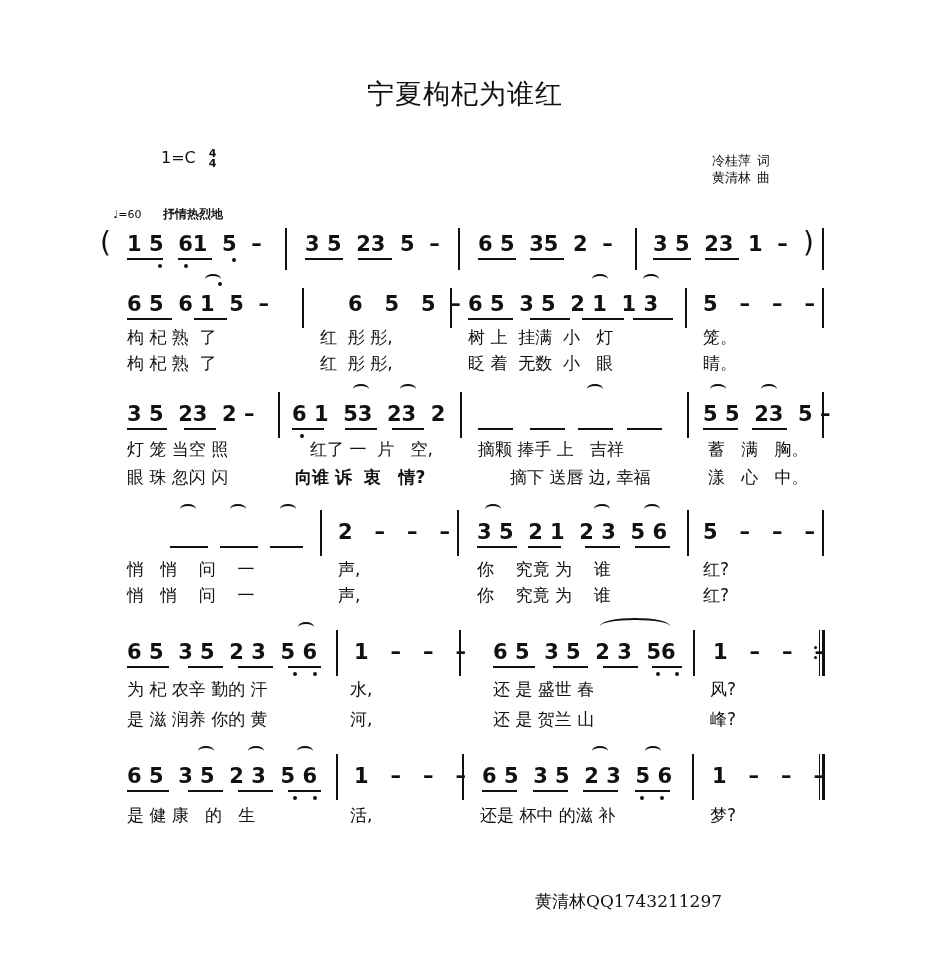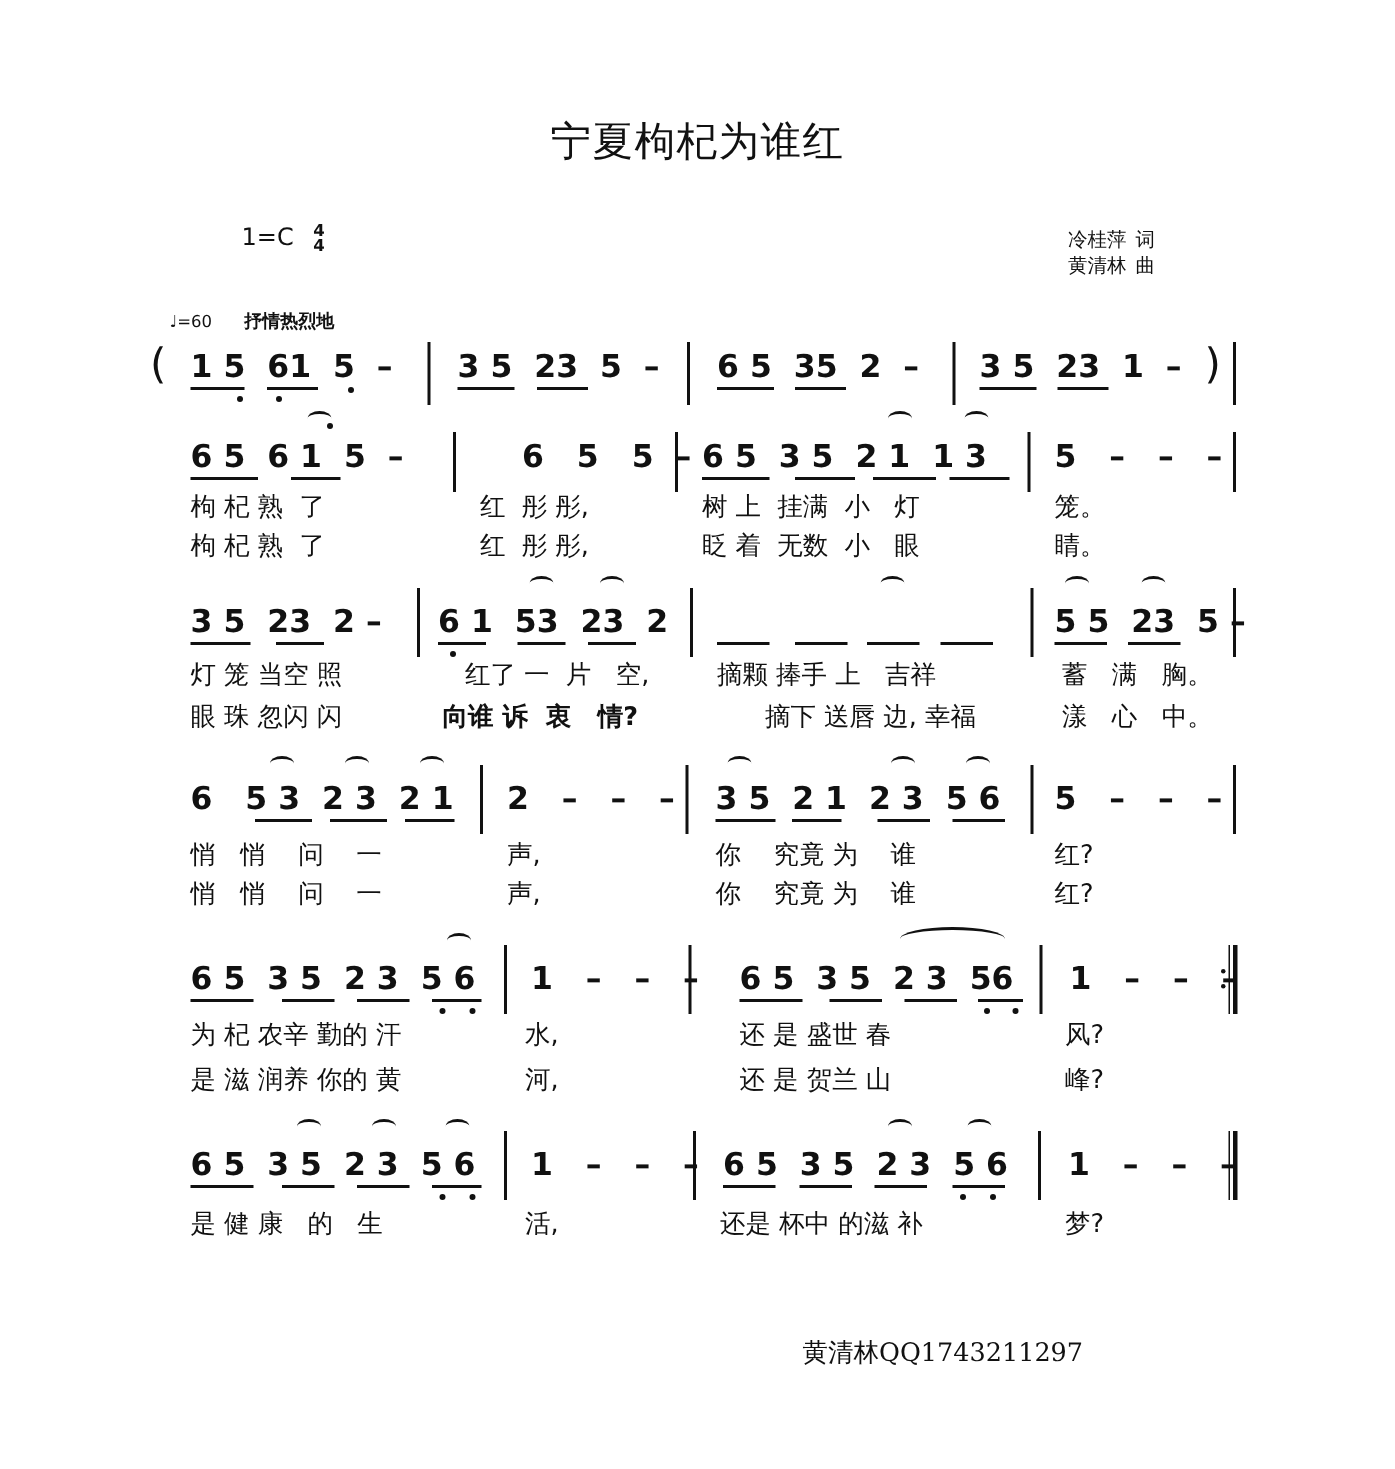--- a/index.html
+++ b/index.html
@@ -136,21 +136,20 @@
   <span class="lyric" style="left:378px;top:40px;">摘颗 捧手 上   吉祥</span>
   <span class="lyric" style="left:608px;top:40px;">蓄   满   胸。</span>
   <span class="lyric" style="left:27px;top:68px;">眼 珠 忽闪 闪</span>
   <span class="lyric" style="left:195px;top:68px;font-weight:bold;">向谁 诉  衷   情?</span>
   <span class="lyric" style="left:378px;top:68px;margin-left:32px;">摘下 送唇 边, 幸福</span>
   <span class="lyric" style="left:608px;top:68px;">漾   心   中。</span>
 </div>
 
 <div class="system" style="top:516px;">
   <div class="notes-row">
-    <span class="note-text" style="left:27px;">6   5 3  2 3  2 1</span>
     <div class="bar" style="left:220px;top:-6px;height:46px;"></div>
     <span class="note-text" style="left:238px;">2   –   –   –</span>
     <div class="bar" style="left:357px;top:-6px;height:46px;"></div>
     <span class="note-text" style="left:377px;">3 5  2 1  2 3  5 6</span>
     <div class="bar" style="left:587px;top:-6px;height:46px;"></div>
     <span class="note-text" style="left:603px;">5   –   –   –</span>
     <div class="bar" style="left:722px;top:-6px;height:46px;"></div>
     <div class="uline" style="left:70px;top:30px;width:38px;"></div>
     <div class="uline" style="left:120px;top:30px;width:38px;"></div>
     <div class="uline" style="left:170px;top:30px;width:33px;"></div>

